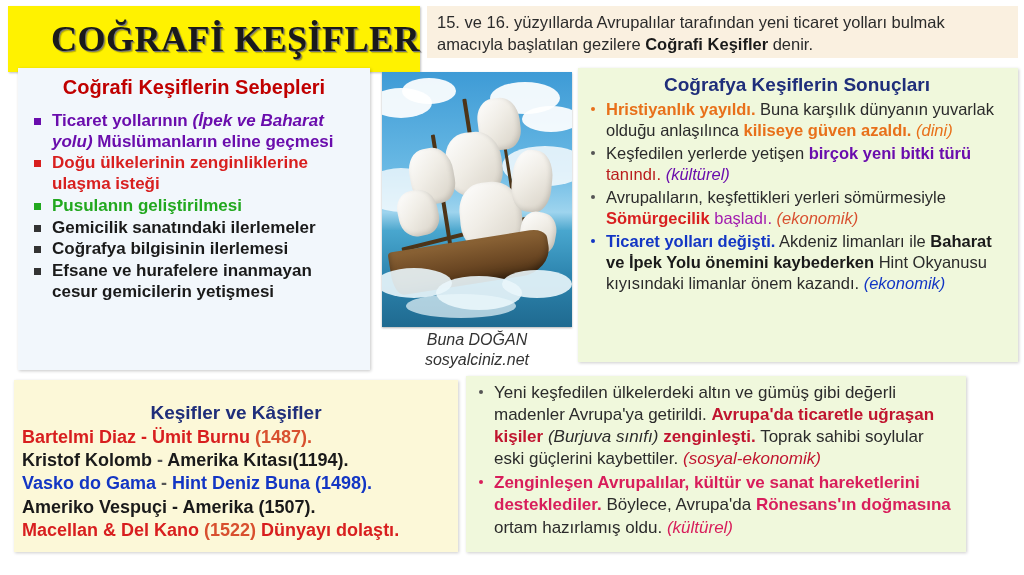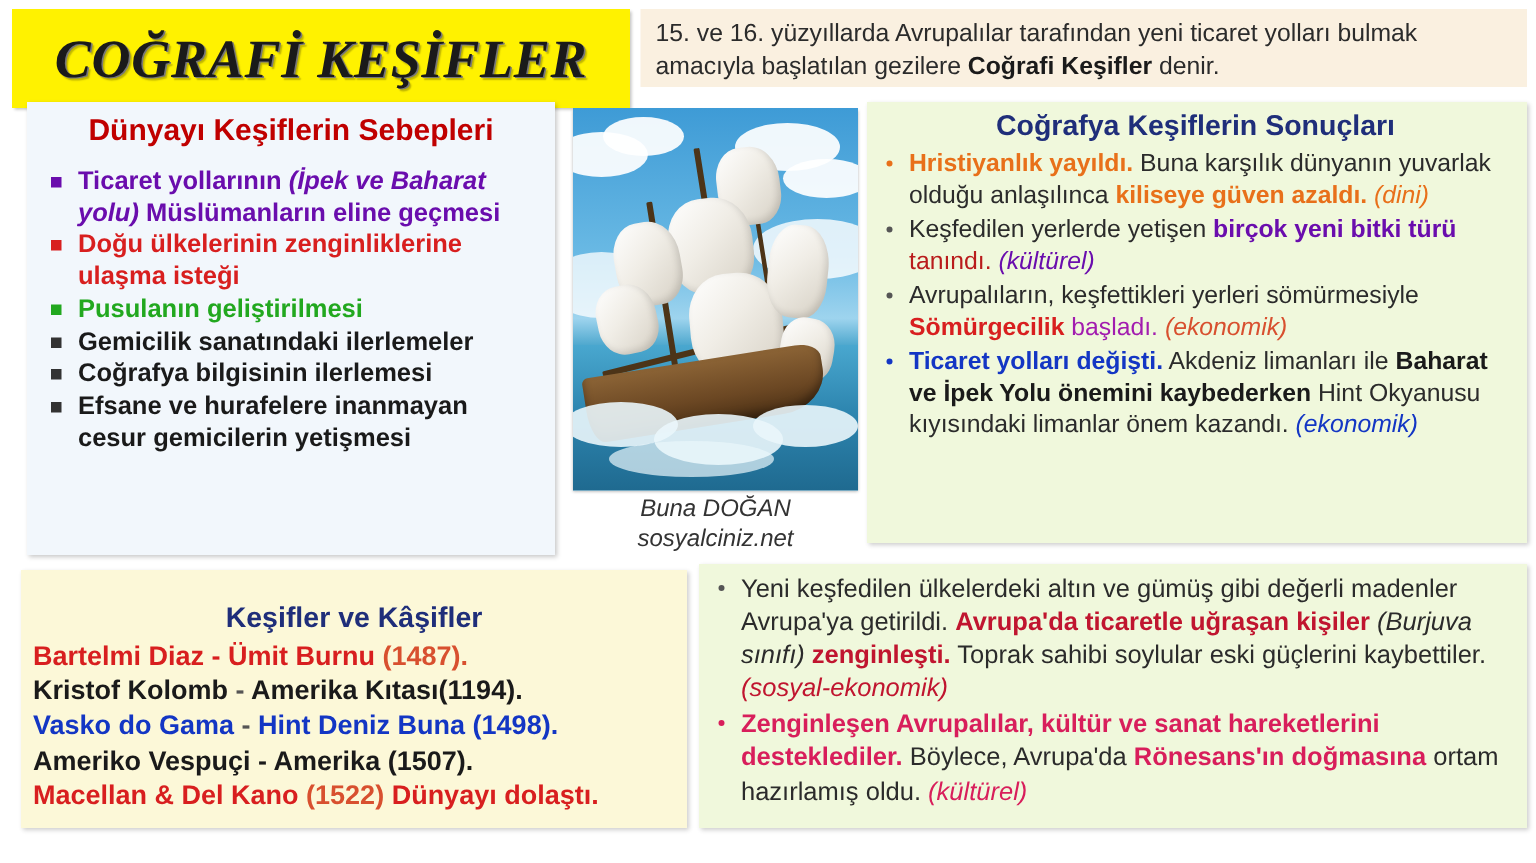--- a/index.html
+++ b/index.html
@@ -23,23 +23,22 @@
   
   .title-banner {
     position: absolute;
     left: 8px;
     top: 6px;
     width: 412px;
     height: 66px;
     background: #FFF200;
     display: flex;
     align-items: center;
-    justify-content: center;
+    justify-content: flex-end;
     box-shadow: 1px 1px 2px rgba(0,0,0,0.25);
-    font-style: italic;
   }
   .title-text {
     font-family: "Liberation Serif", serif;
     font-weight: bold;
     font-size: 36px;
     letter-spacing: 0.5px;
     color: #1a1a1a;
     text-shadow: 1px 1px 0 #777, 2px 2px 1px rgba(0,0,0,0.25);
     white-space: nowrap;
   }
@@ -232,21 +231,21 @@
     font-weight: bold;
     line-height: 1.29;
     white-space: nowrap;
   }
 
   
   .social-panel {
     position: absolute;
     left: 466px;
     top: 376px;
-    width: 552px;
+    width: 500px;
     height: 176px;
     background: #F0F8DC;
     box-shadow: 1px 1px 3px rgba(0,0,0,0.2);
     box-sizing: border-box;
     padding: 6px 8px 4px 6px;
   }
   .social-panel ul.dot-list li { font-size: 17px; line-height: 1.3; }
 </style>
 </head>
 <body>
@@ -255,21 +254,21 @@
 
   <div class="title-banner">
     <div class="title-text">COĞRAFİ KEŞİFLER</div>
   </div>
 
   <div class="intro-box">
     <span>15. ve 16. yüzyıllarda Avrupalılar tarafından yeni ticaret yolları bulmak amacıyla başlatılan gezilere </span><b>Coğrafi Keşifler</b><span> denir.</span>
   </div>
 
   <div class="causes-panel">
-    <div class="causes-title">Dünyayı Keşiflerin Sebepleri</div>
+    <div class="causes-title">Coğrafi Keşiflerin Sebepleri</div>
     <ul class="causes-list" id="causes-list">
         <li><span class="sq" style="background: rgb(106, 13, 173);"></span><span style="color: rgb(106, 13, 173); font-weight: bold;">Ticaret yollarının </span><span style="color: rgb(106, 13, 173); font-weight: bold; font-style: italic;">(İpek ve Baharat yolu)</span><span style="color: rgb(106, 13, 173); font-weight: bold;"> Müslümanların eline geçmesi</span></li>
         <li><span class="sq" style="background: rgb(216, 31, 31);"></span><span style="color: rgb(216, 31, 31); font-weight: bold;">Doğu ülkelerinin zenginliklerine ulaşma isteği</span></li>
         <li><span class="sq" style="background: rgb(34, 168, 31);"></span><span style="color: rgb(34, 168, 31); font-weight: bold;">Pusulanın geliştirilmesi</span></li>
         <li><span class="sq" style="background: rgb(51, 51, 51);"></span><span style="color: rgb(26, 26, 26); font-weight: bold;">Gemicilik sanatındaki ilerlemeler</span></li>
         <li><span class="sq" style="background: rgb(51, 51, 51);"></span><span style="color: rgb(26, 26, 26); font-weight: bold;">Coğrafya bilgisinin ilerlemesi</span></li>
         <li><span class="sq" style="background: rgb(51, 51, 51);"></span><span style="color: rgb(26, 26, 26); font-weight: bold;">Efsane ve hurafelere inanmayan cesur gemicilerin yetişmesi</span></li>
       </ul>
   </div>
 

